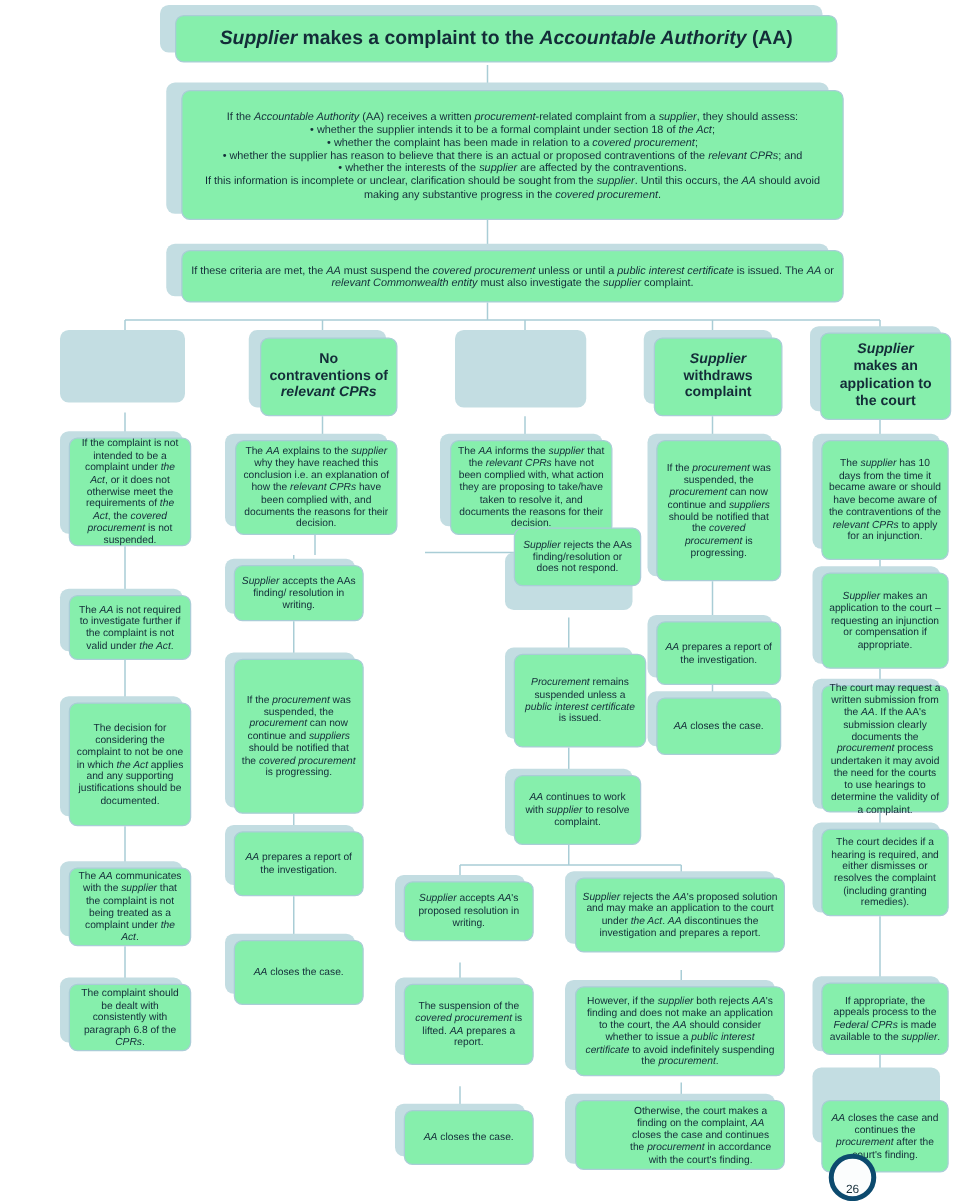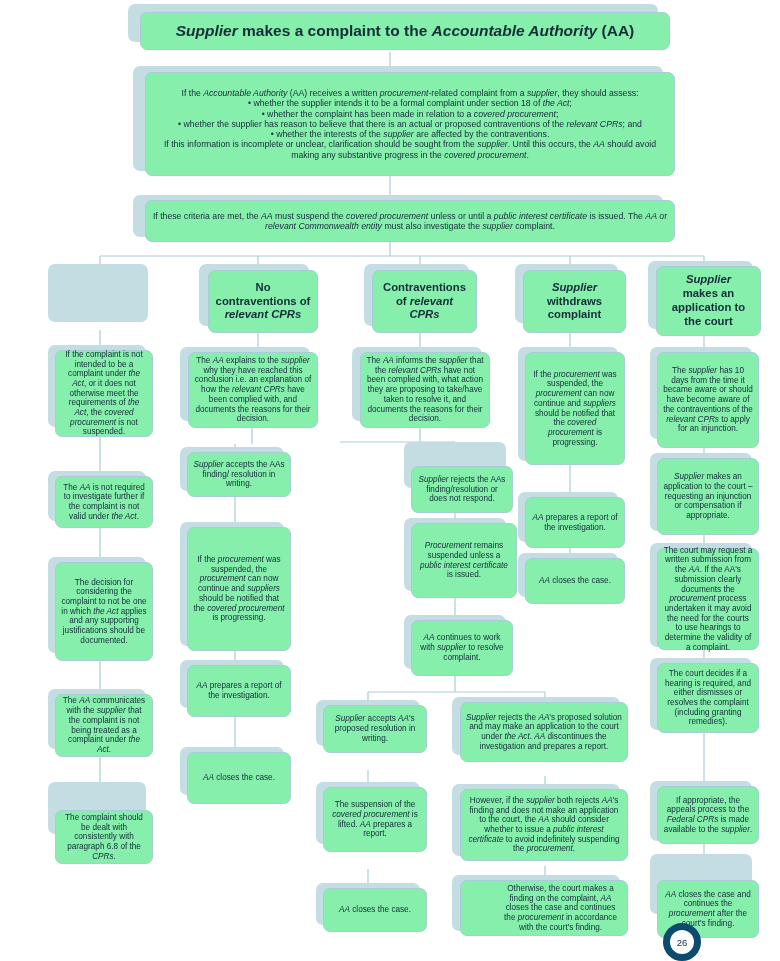--- a/index.html
+++ b/index.html
@@ -48,23 +48,23 @@
   .node.body-text { font-size: 8.7px; }
   .node.colhead { font-size: 11.3px; font-weight: bold; line-height: 1.22; }
   .node.small { font-size: 8.2px; }
 
   i, .it { font-style: italic; }
 
   .pagenum {
     position: absolute;
     width: 38px; height: 38px;
     border-radius: 50%;
-    border: 7px solid #0c4a6e;
+    border: 4px solid #0c4a6e;
     background: #fbfdfd;
-    display: flex; align-items: center; justify-content: center;
+    display: flex; align-items: flex-end; justify-content: center;
     font-size: 9.5px;
     color: #132c38;
     z-index: 3;
   }
 </style>
 </head>
 <body>
 
 <div id="canvas">
 
@@ -141,23 +141,20 @@
   </div>
 
   <div class="shadow" style="left:48px; top:264px; width:100px; height:58px;"></div>
 
   <div class="shadow" style="left:199px; top:264px; width:110px; height:62px;"></div>
   <div class="node colhead" style="left:208px; top:270px; width:110px; height:63px;">
     <span class="tx">No<br>contraventions of<br><i>relevant CPRs</i></span>
   </div>
 
   <div class="shadow" style="left:364px; top:264px; width:105px; height:62px;"></div>
-  <div class="node colhead" style="left:372px; top:270px; width:105px; height:63px;">
-    <span class="tx">Contraventions<br>of <i>relevant</i><br><i>CPRs</i></span>
-  </div>
 
   <div class="shadow" style="left:515px; top:264px; width:103px; height:59px;"></div>
   <div class="node colhead" style="left:523px; top:270px; width:103px; height:63px;">
     <span class="tx"><i>Supplier</i><br>withdraws<br>complaint</span>
   </div>
 
   <div class="shadow" style="left:648px; top:261px; width:105px; height:68px;"></div>
   <div class="node colhead" style="left:656px; top:266px; width:105px; height:70px;">
     <span class="tx"><i>Supplier</i><br>makes an<br>application to<br>the court</span>
   </div>
@@ -176,21 +173,21 @@
   <div class="node small" style="left:55px; top:562px; width:98px; height:99px;">
     <span class="tx">The decision for considering the complaint to not be one in which <i>the Act</i> applies and any supporting justifications should be documented.</span>
   </div>
 
   <div class="shadow" style="left:48px; top:689px; width:98px; height:60px;"></div>
   <div class="node small" style="left:55px; top:694px; width:98px; height:63px;">
     <span class="tx">The <i>AA</i> communicates with the <i>supplier</i> that the complaint is not being treated as a complaint under <i>the Act</i>.</span>
   </div>
 
   <div class="shadow" style="left:48px; top:782px; width:98px; height:52px;"></div>
-  <div class="node small" style="left:55px; top:787px; width:98px; height:54px;margin-top:23px;">
+  <div class="node small" style="left:55px; top:787px; width:98px; height:54px;">
     <span class="tx">The complaint should be dealt with consistently with paragraph 6.8 of the <i>CPRs</i>.</span>
   </div>
 
   <div class="shadow" style="left:180px; top:347px; width:130px; height:74px;"></div>
   <div class="node small" style="left:188px; top:352px; width:130px; height:76px;">
     <span class="tx">The <i>AA</i> explains to the <i>supplier</i> why they have reached this conclusion i.e. an explanation of how the <i>relevant CPRs</i> have been complied with, and documents the reasons for their decision.</span>
   </div>
 
   <div class="shadow" style="left:180px; top:447px; width:104px; height:44px;"></div>
   <div class="node small" style="left:187px; top:452px; width:104px; height:45px;">
@@ -211,21 +208,21 @@
   <div class="node small" style="left:187px; top:752px; width:104px; height:52px;">
     <span class="tx"><i>AA</i> closes the case.</span>
   </div>
 
   <div class="shadow" style="left:352px; top:347px; width:130px; height:74px;"></div>
   <div class="node small" style="left:360px; top:352px; width:130px; height:76px;">
     <span class="tx">The <i>AA</i> informs the <i>supplier</i> that the <i>relevant CPRs</i> have not been complied with, what action they are proposing to take/have taken to resolve it, and documents the reasons for their decision.</span>
   </div>
 
   <div class="shadow" style="left:404px; top:442px; width:102px; height:46px;"></div>
-  <div class="node small" style="left:411px; top:466px; width:102px; height:47px;">
+  <div class="node small" style="left:411px; top:422px; width:102px; height:47px;">
     <span class="tx"><i>Supplier</i> rejects the AAs finding/resolution or does not respond.</span>
   </div>
 
   <div class="shadow" style="left:404px; top:518px; width:102px; height:73px;"></div>
   <div class="node small" style="left:411px; top:523px; width:106px; height:75px;">
     <span class="tx"><i>Procurement</i> remains suspended unless a <i>public interest certificate</i> is issued.</span>
   </div>
 
   <div class="shadow" style="left:404px; top:615px; width:102px; height:54px;"></div>
   <div class="node small" style="left:411px; top:620px; width:102px; height:56px;">

